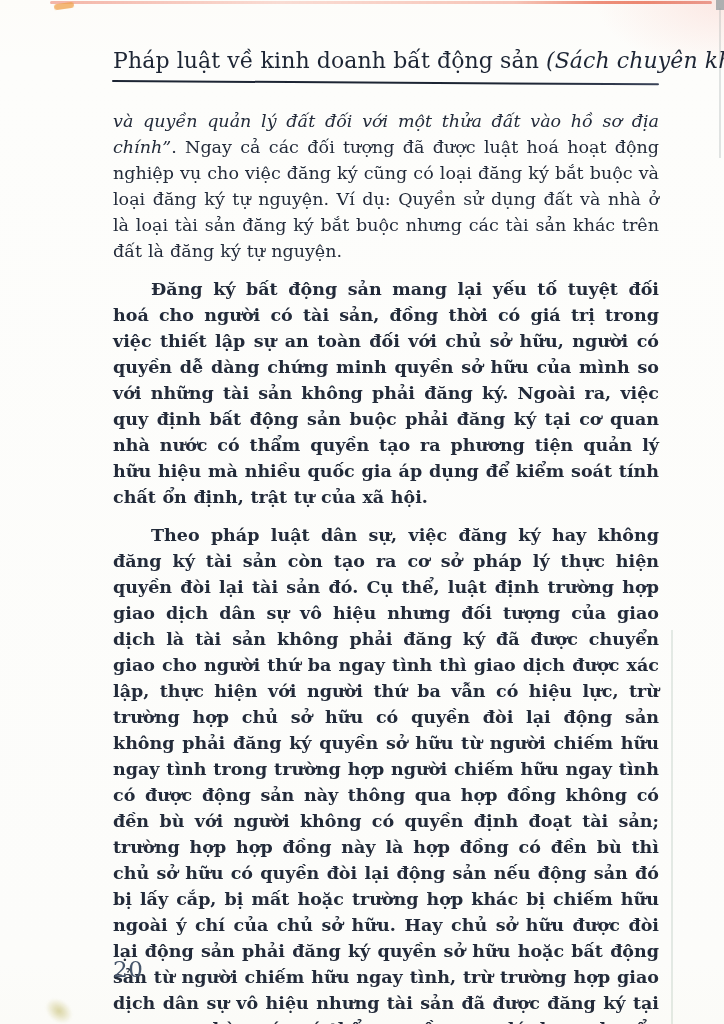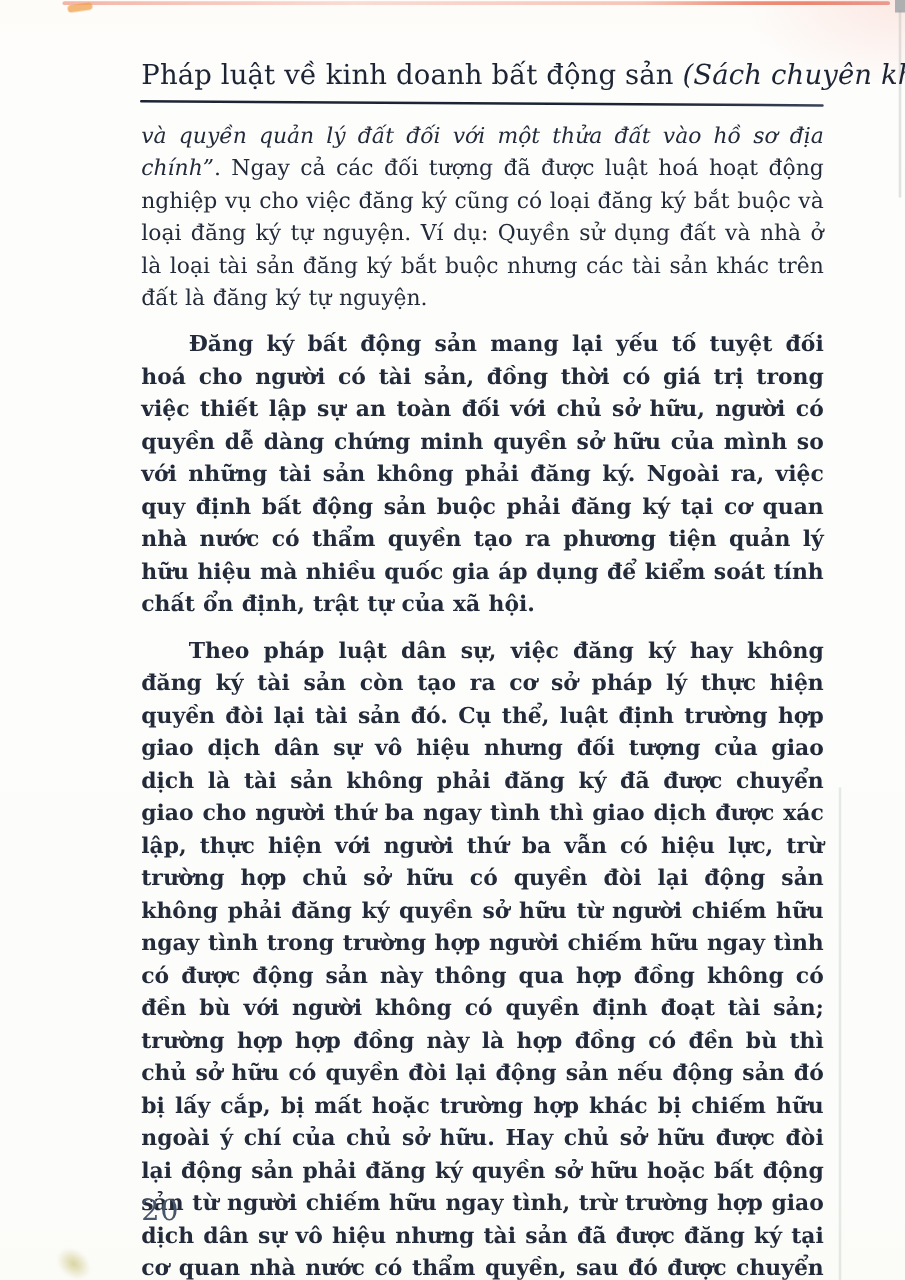--- a/index.html
+++ b/index.html
@@ -68,21 +68,21 @@
     border-radius:1px;
   }
   
   .body-text{
     position:absolute;left:113px;top:96px;width:546px;
     font-size:17.5px;line-height:26px;
     color:var(--ink);
     text-align:justify;
     word-spacing:.5px;
   }
-  .body-text p{margin:0 0 11px 0;}
+  .body-text p{margin:12px 0 11px 0;}
   .body-text p.indent{text-indent:38px;font-weight:bold;}
   .lead-italic{font-style:italic;}
   
   .page-number{
     position:absolute;left:113px;top:956px;
     font-size:23px;color:var(--pagenum);
     letter-spacing:.5px;
     text-align:center;
   }
 </style>

